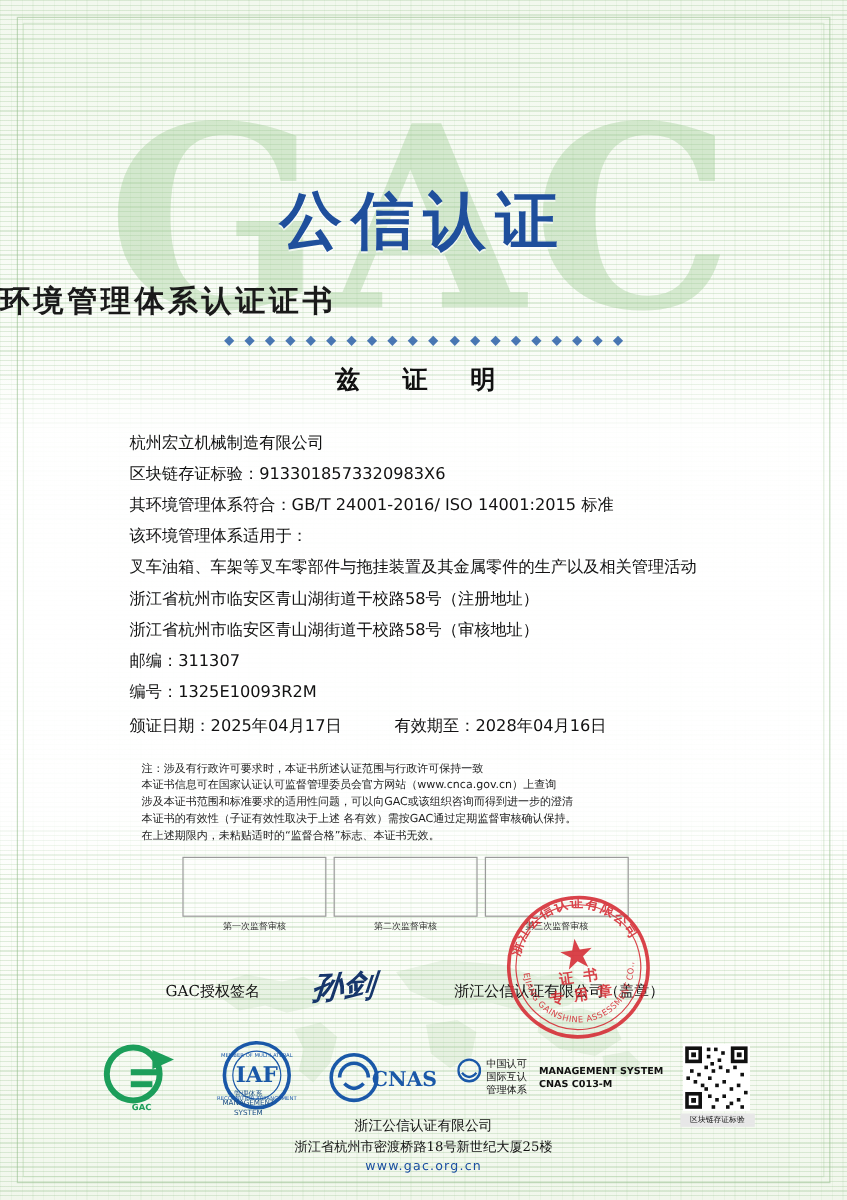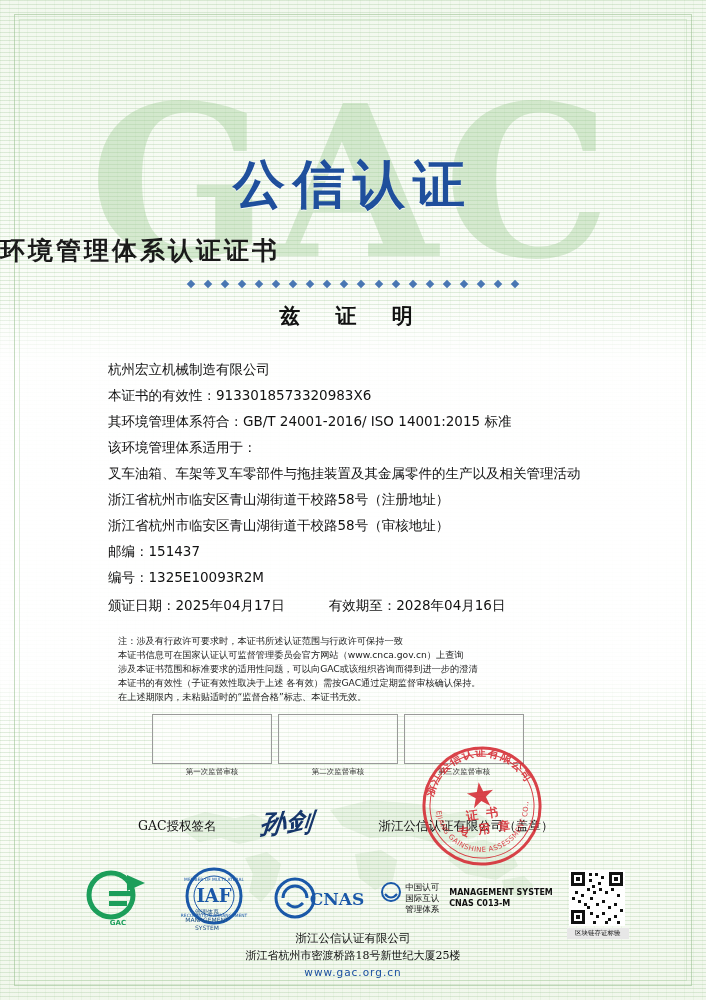--- a/index.html
+++ b/index.html
@@ -314,27 +314,27 @@
         <i></i>
         <i></i>
         <i></i>
         <i></i>
     </div>
 
     <div class="zi-zheng">兹 证 明</div>
 
     <div class="body-block">
       <div class="ln">杭州宏立机械制造有限公司</div>
-      <div class="ln">本证书的有效性：9133018573320983X6</div>
+      <div class="ln">区块链存证标验：9133018573320983X6</div>
       <div class="ln">其环境管理体系符合：GB/T 24001-2016/ ISO 14001:2015 标准</div>
       <div class="ln">该环境管理体系适用于：</div>
       <div class="ln">叉车油箱、车架等叉车零部件与拖挂装置及其金属零件的生产以及相关管理活动</div>
       <div class="ln">浙江省杭州市临安区青山湖街道干校路58号（注册地址）</div>
       <div class="ln">浙江省杭州市临安区青山湖街道干校路58号（审核地址）</div>
-      <div class="ln">邮编：151437</div>
+      <div class="ln">邮编：311307</div>
       <div class="ln">编号：1325E10093R2M</div>
       <div class="dates">
         <span>颁证日期：2025年04月17日</span>
         <span>有效期至：2028年04月16日</span>
       </div>
     </div>
 
     <div class="notes">
       <div>注：涉及有行政许可要求时，本证书所述认证范围与行政许可保持一致</div>
       <div>本证书信息可在国家认证认可监督管理委员会官方网站（www.cnca.gov.cn）上查询</div>

